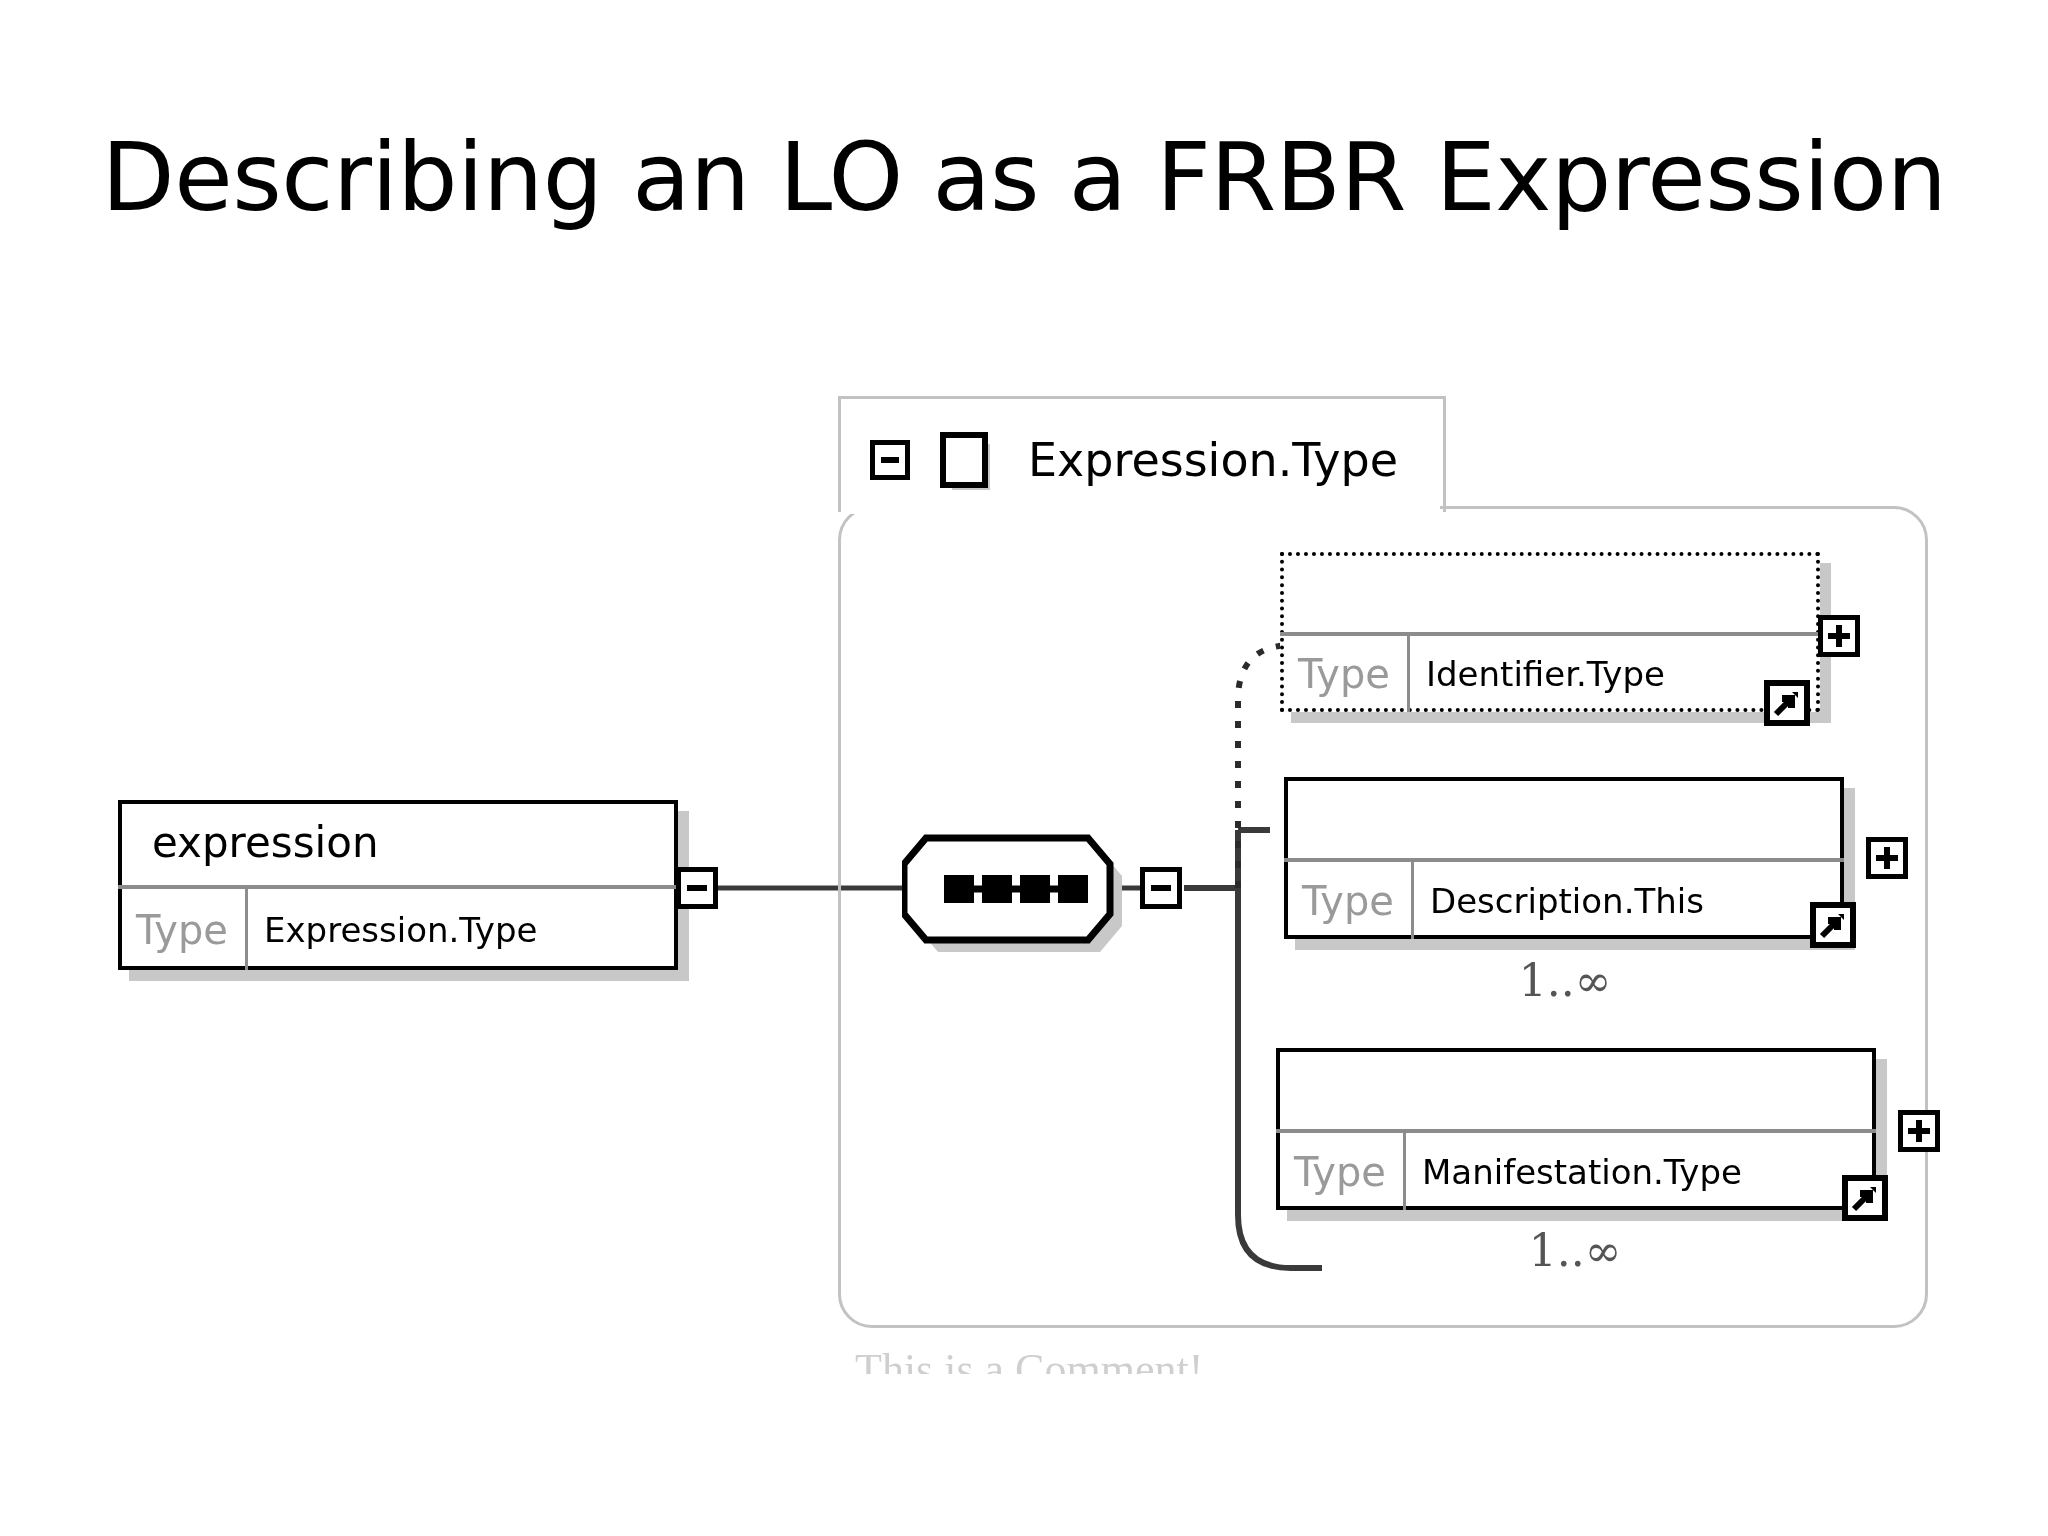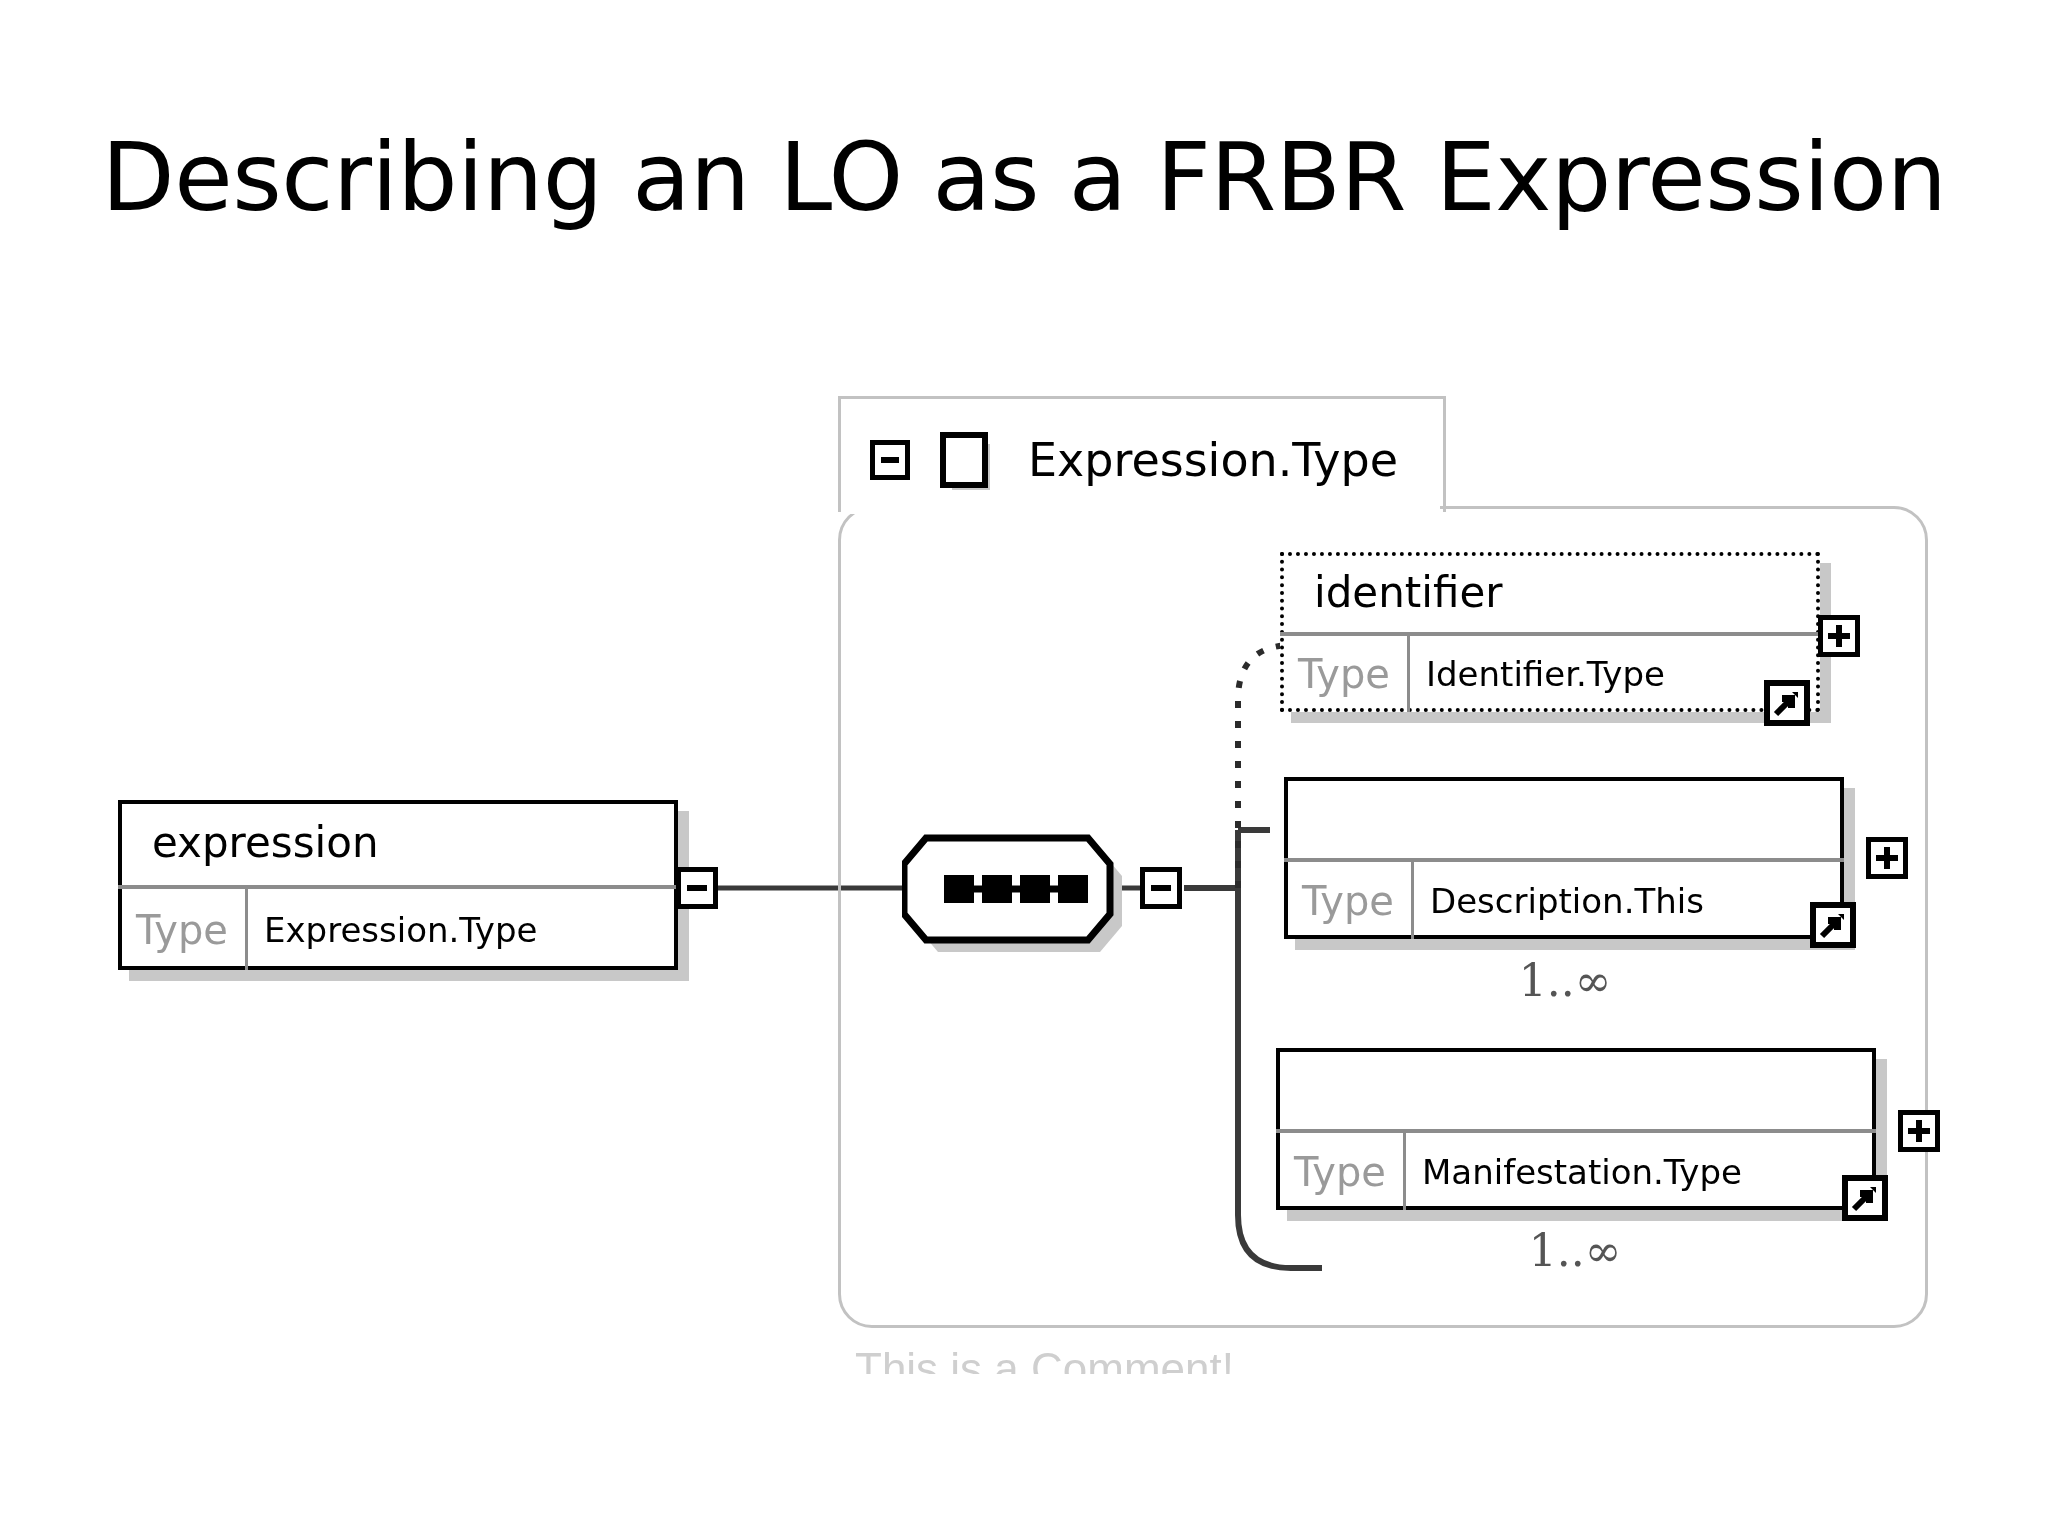--- a/index.html
+++ b/index.html
@@ -114,21 +114,21 @@
   }
   
   .seqnode{position:absolute;z-index:5;}
   .seqnode svg{display:block;}
   
   .comment-clip{
     position:absolute;overflow:hidden;z-index:3;
   }
   .comment-text{
     position:absolute;left:0;top:0;white-space:nowrap;
-    font-size:44px;color:#cfcfcf;font-family:Liberation Sans, sans-serif;
+    font-size:44px;color:#cfcfcf;font-family:Liberation Serif, serif;
   }
 </style>
 </head>
 <body>
 
 <div class="slide-title">Describing an LO as a FRBR Expression</div>
 
 <div id="diagram">
 
   <div class="grp-tab" style="left:838px;top:396px;width:608px;height:116px;"></div>
@@ -186,21 +186,20 @@
       <rect x="156" y="49" width="30" height="28" fill="#000000"></rect>
     </svg>
   </div>
   <div class="expander" style="left:1140px;top:867px;">
     <span class="bar"></span>
   </div>
 
   <div class="ebox optional" style="left:1280px;top:552px;width:540px;height:160px;">
     <div class="shadow"></div>
     <div class="frame"></div>
-    <div class="name">identifier</div>
     <div class="typerow">
       <div class="typelabel">Type</div>
       <div class="typevalue">Identifier.Type</div>
     </div>
   </div>
   <div class="expander" style="left:1818px;top:615px;">
     <span class="plus"></span>
   </div>
   <div class="linkbadge" style="left:1764px;top:680px;">
     <svg viewBox="0 0 34 34">

